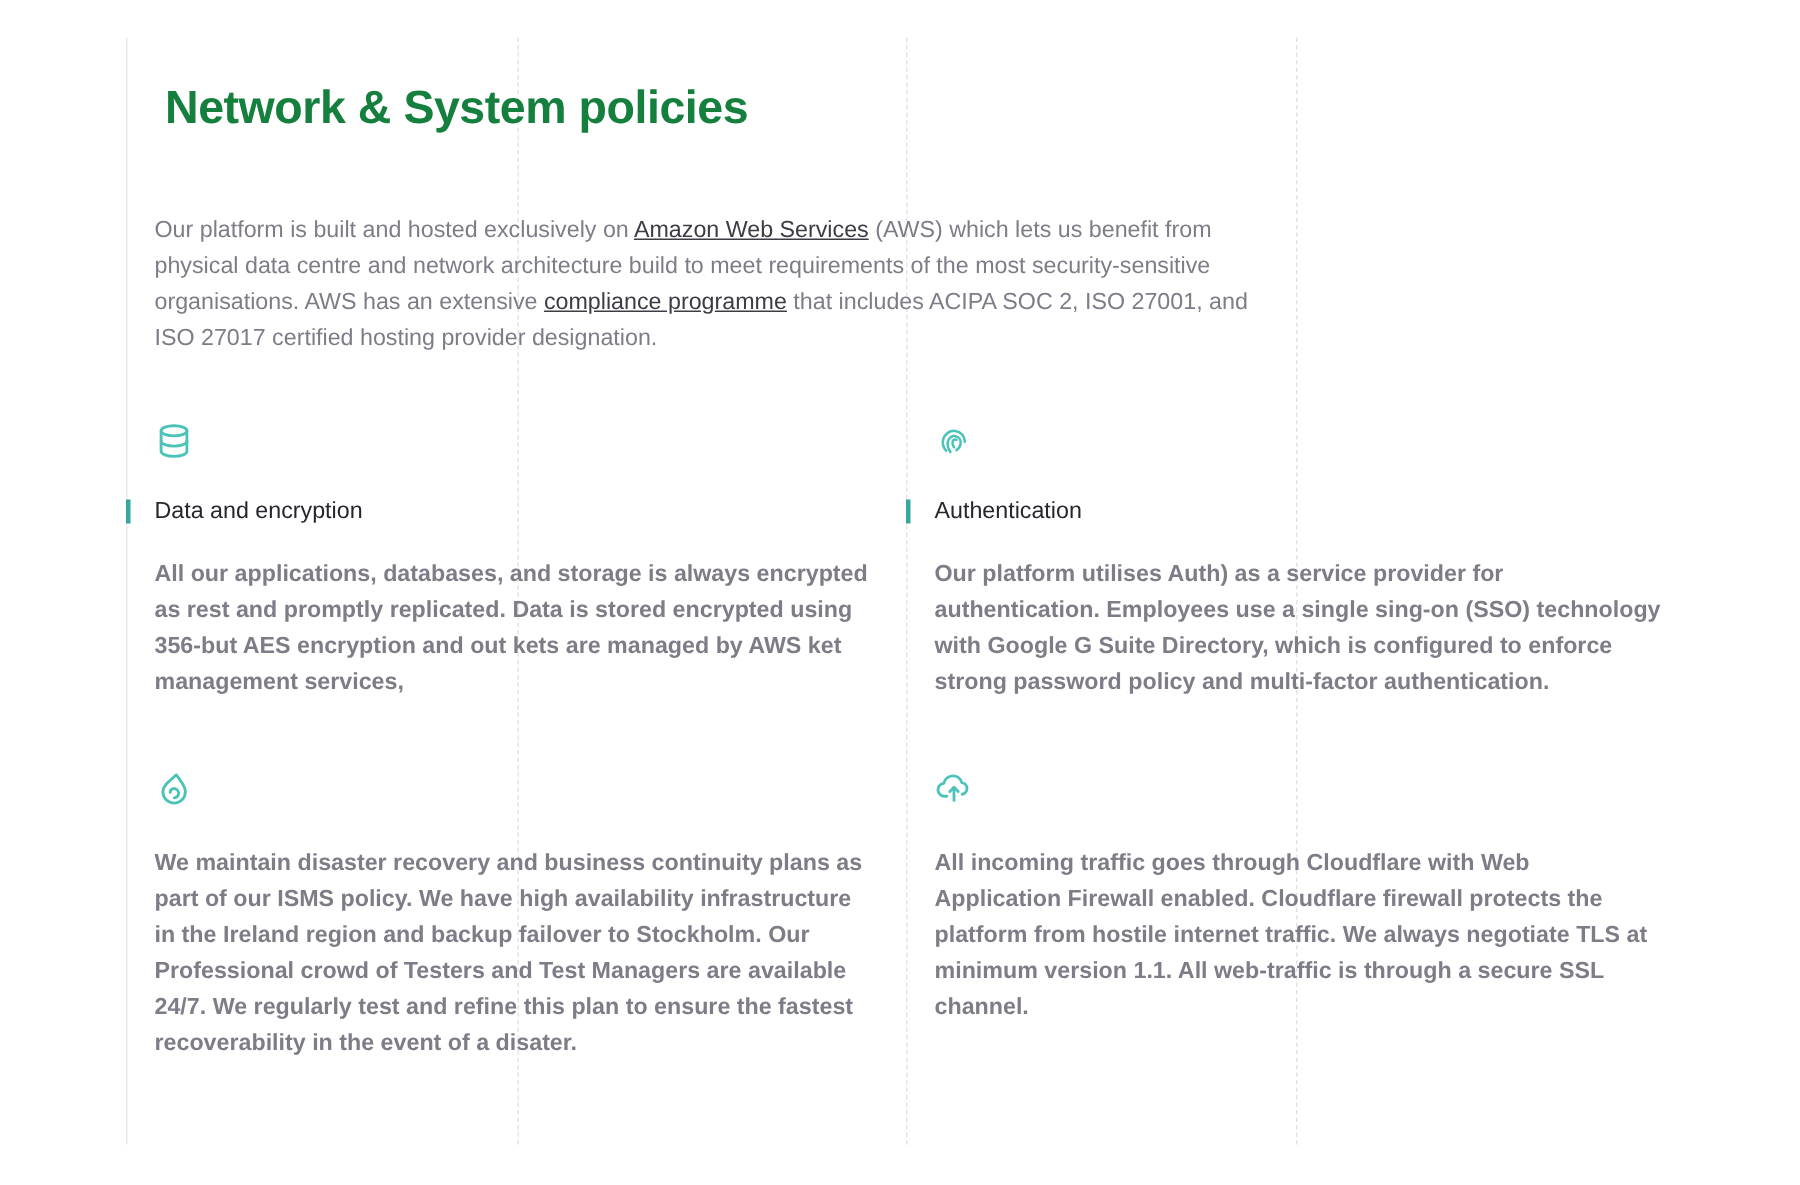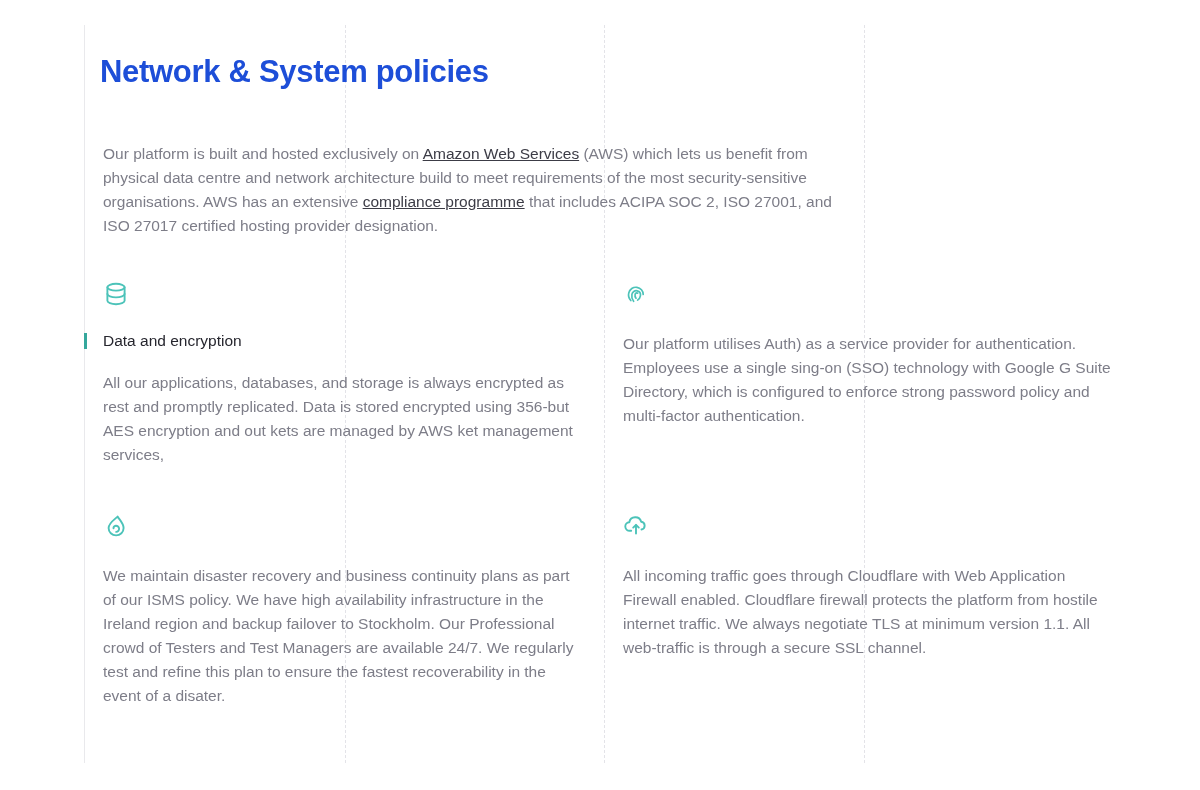--- a/index.html
+++ b/index.html
@@ -9,43 +9,43 @@
 
   
   .vline { position:absolute; top:25px; height:738px; width:0; }
   .vline.solid  { border-left:1px solid #e9e9ec; }
   .vline.dashed { border-left:1px dashed #e3e3e8; }
   .vl-1 { left:84px; }
   .vl-2 { left:345px; }
   .vl-3 { left:604px; }
   .vl-4 { left:864px; }
 
-  .page-title { position:absolute; left:100px; top:54px;
+  .page-title { position:absolute; left:110px; top:54px;
                 font-size:31px; font-weight:bold; letter-spacing:-0.3px;
-                color:#1d4ed8; }
+                color:#15803d; }
 
   .intro { position:absolute; left:103px; top:142px; width:740px;
            font-size:15.5px; line-height:24px; color:#7d7d88; }
   .intro a { color:#3c3c46; text-decoration:underline; cursor:pointer;margin-top:14px; }
 
   .cell { position:absolute; }
   .cell-1 { left:103px; top:281px; width:478px; }
   .cell-2 { left:623px; top:281px; width:488px; }
   .cell-3 { left:103px; top:513px; width:482px; }
   .cell-4 { left:623px; top:513px; width:482px; }
 
   .icon-wrap { height:26px; margin-bottom:25px; }
   .icon-wrap svg { display:block; }
 
   .sec-head { position:relative; margin-bottom:21px; }
   .accent-bar { position:absolute; left:-19px; top:1px; width:3px; height:16px;
                 background:#35a79c; }
   .sec-title { font-size:15.5px; font-weight:normal; color:#26262e; }
 
-  .sec-body { font-size:15.5px; line-height:24px; color:#7d7d88; }
+  .sec-body { font-size:15.5px; line-height:24px; color:#7d7d88;font-weight:bold; }
 </style>
 </head>
 <body>
 
 <div class="canvas">
 
   <div class="vline solid vl-1"></div>
   <div class="vline dashed vl-2"></div>
   <div class="vline dashed vl-3"></div>
   <div class="vline dashed vl-4"></div>
@@ -70,20 +70,24 @@
   </div>
 
   <div class="cell cell-2">
     <div class="icon-wrap">
       <svg width="26" height="26" viewBox="0 0 26 26" fill="none" stroke="#4cc3b9" stroke-width="1.7" stroke-linecap="round" stroke-linejoin="round">
         <path d="M7.8 19.5 C5.9 17.4 5.1 14.6 5.8 11.9 C6.7 8.3 10.2 5.8 13.9 6.3 C17.6 6.8 20.3 9.9 20.2 13.5"></path>
         <path d="M10.6 20.3 C9.1 18.3 8.4 15.9 8.9 13.4 C9.4 10.9 11.7 9.3 14.1 9.8 C16.4 10.3 17.8 12.4 17.4 14.8 C17.1 16.6 16.1 18.1 14.6 19.1"></path>
         <path d="M13 17.2 C12.2 16.1 11.8 14.7 12.1 13.4 C12.4 12.2 13.6 11.6 14.7 12.2"></path>
       </svg>
     </div>
+    <div class="sec-head">
+      <span class="accent-bar"></span>
+      <h2 class="sec-title">Authentication</h2>
+    </div>
     <p class="sec-body">Our platform utilises Auth) as a service provider for authentication. Employees  use a single sing-on (SSO) technology with Google G Suite Directory, which is configured to enforce strong password policy and multi-factor authentication.</p>
   </div>
 
   <div class="cell cell-3">
     <div class="icon-wrap">
       <svg width="26" height="26" viewBox="0 0 26 26" fill="none" stroke="#4cc3b9" stroke-width="1.9" stroke-linecap="round" stroke-linejoin="round">
         <path d="M14.6 3.6 C10.5 7.2 5.6 10.4 5.6 14.9 a7.5 7.5 0 0 0 15 0 C20.6 10.6 17.3 7.6 14.6 3.6 Z"></path>
         <path d="M13.2 18.9 a3.1 3.1 0 1 0 -0.4 -6.2 c-1.5 0.2 -2.4 1.3 -2.3 2.6"></path>
       </svg>
     </div>

